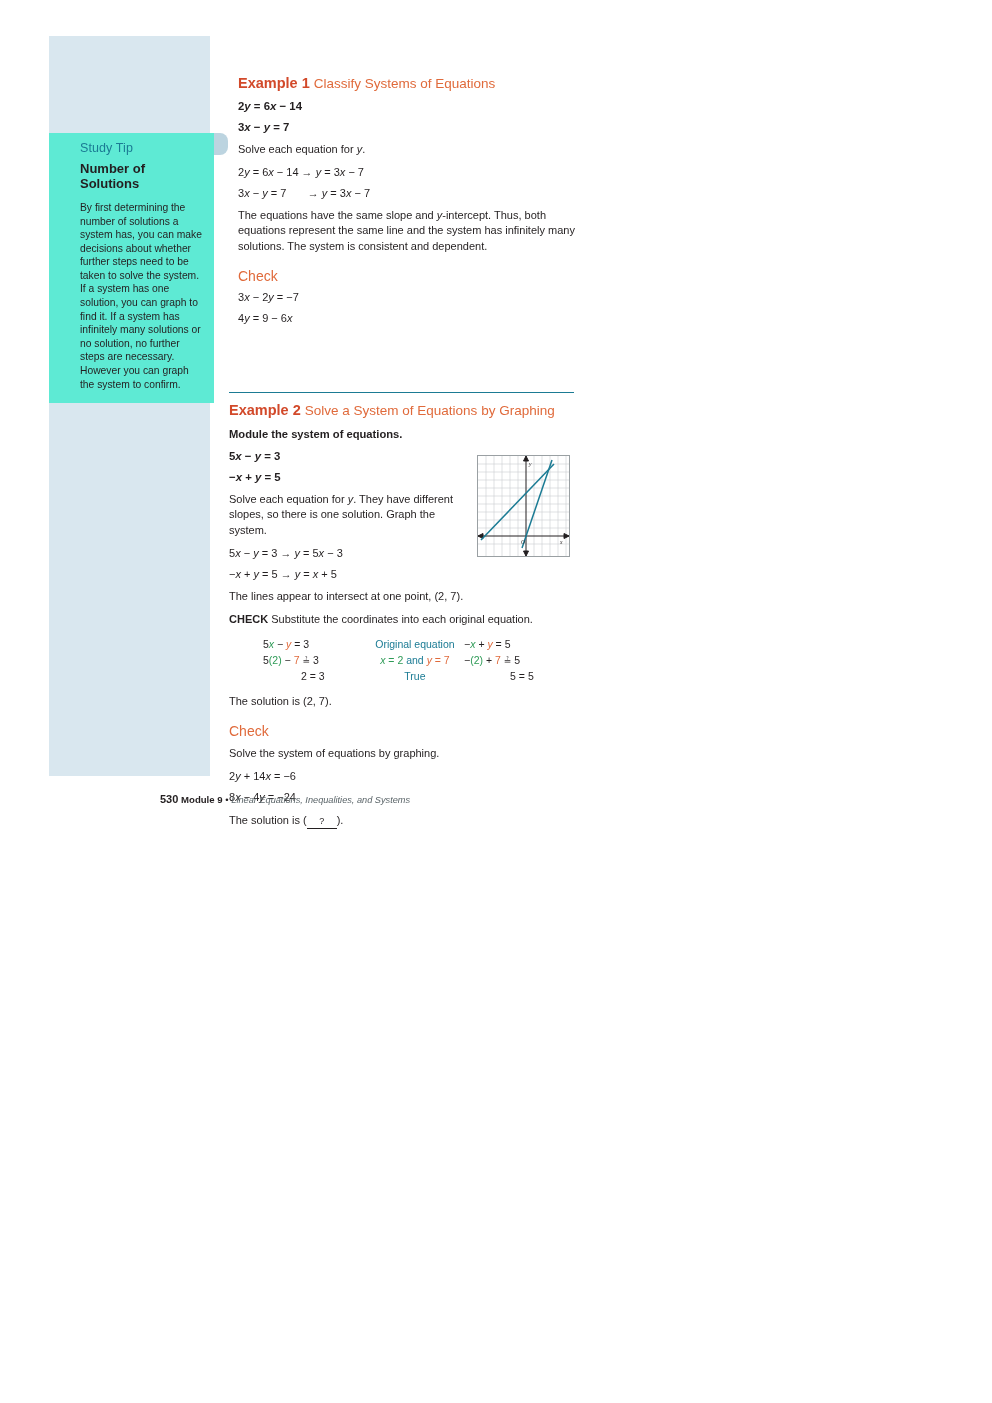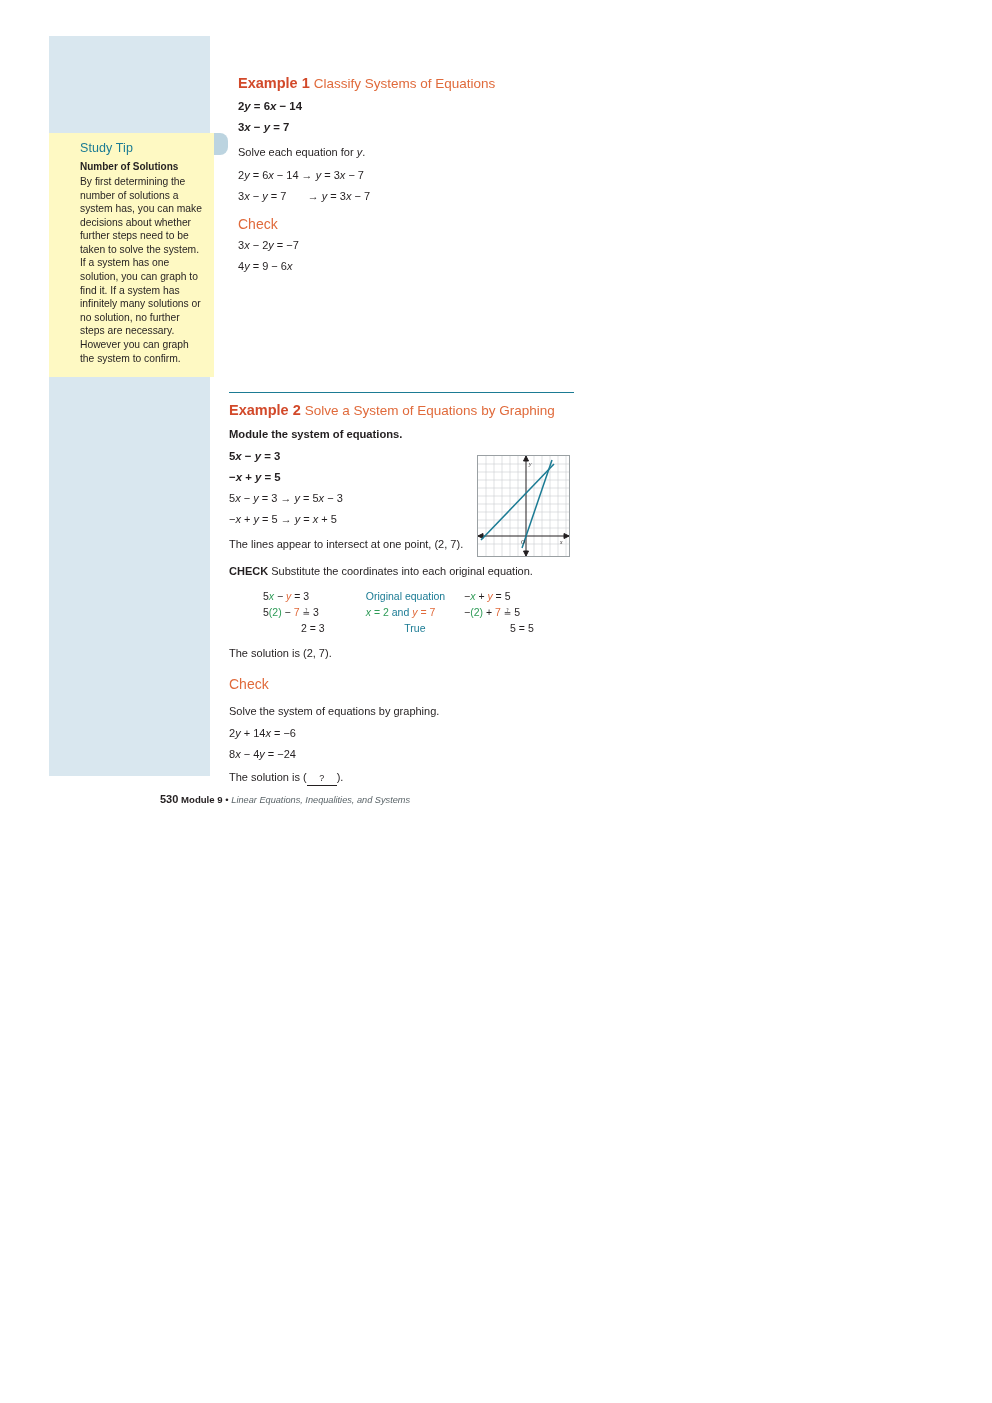--- a/index.html
+++ b/index.html
@@ -29,35 +29,35 @@
     width: 161px;
     height: 740px;
     background: #d9e7ef;
   }
   
   .study-tip {
     position: absolute;
     left: 49px;
     top: 133px;
     width: 165px;
-    background: #fef9c3;
+    background: #5eead4;
     padding: 8px 10px 12px 31px;
     box-sizing: border-box;
   }
   .study-tip .tip-title {
     color: #1b7b94;
     font-size: 12.5px;
     font-weight: normal;
     margin: 0 0 6px 0;
     letter-spacing: .1px;
   }
   .study-tip .tip-sub {
-    font-size: 10px;
+    font-size: 13px;
     font-weight: bold;
-    margin: 0 0 3px 0;
+    margin: 0 0 10px 0;
     color: #231f20;
   }
   .study-tip .tip-body {
     font-size: 10.3px;
     line-height: 1.32;
     margin: 0;
     color: #231f20;
   }
   
   .tip-notch {
@@ -100,21 +100,21 @@
   .bold-line i { font-style: italic; }
   .eq-bold {
     font-size: 11.4px;
     font-weight: bold;
     margin: 0 0 9px 0;
   }
   .eq-bold i, .eqn i { font-style: italic; }
   .para {
     font-size: 11px;
     line-height: 1.42;
-    margin: 12px 0 8px 0;
+    margin: 0 0 8px 0;
   }
   .eqn {
     font-size: 11px;
     margin: 0 0 9px 0;
     white-space: pre;
   }
   .check-head {
     color: #e06a3b;
     font-size: 14px;
     margin: 14px 0 7px 0;
@@ -158,21 +158,21 @@
   .check-table td {
     padding: 2px 0;
     vertical-align: top;
     white-space: nowrap;
   }
   .col1 { width: 112px; text-align: left; padding-left: 34px !important; }
   .col2 { width: 120px; text-align: left; color: #1b7b94; }
   .col3 { width: 110px; text-align: left; }
   .c-green { color: #2e9b57; }
   .c-orange { color: #e06a3b; }
-  .center-c2 { padding-left: 0 !important; }
+  .center-c2 { text-align: center; padding-left: 0 !important; }
 
   .blank {
     display: inline-block;
     width: 30px;
     border-bottom: 1px solid #231f20;
     text-align: center;
     font-size: 9px;
     vertical-align: bottom;
     position: relative;
     height: 11px;
@@ -213,38 +213,40 @@
     </p>
 
 
     <p class="eq-bold">2<i>y</i> = 6<i>x</i> − 14</p>
     <p class="eq-bold">3<i>x</i> − <i>y</i> = 7</p>
 
     <p class="para">Solve each equation for <i>y</i>.</p>
     <p class="eqn">2<i>y</i> = 6<i>x</i> − 14 → <i>y</i> = 3<i>x</i> − 7</p>
     <p class="eqn">3<i>x</i> − <i>y</i> = 7       → <i>y</i> = 3<i>x</i> − 7</p>
 
+    <p class="para">The equations have the same slope and <i>y</i>-intercept. Thus, both equations represent the same line and the system has infinitely many solutions. The system is consistent and dependent.</p>
 
     <p class="check-head">Check</p>
     <p class="eqn">3<i>x</i> − 2<i>y</i> = −7</p>
     <p class="eqn">4<i>y</i> = 9 − 6<i>x</i></p>
   </div>
 
   <div class="rule" style="top:392px;"></div>
 
   <div class="ex2">
     <p class="ex-head">
       <span class="ex-label">Example 2</span>
       <span class="ex-title">Solve a System of Equations by Graphing</span>
     </p>
 
     <p class="bold-line">Module the system of equations.</p>
     <p class="eq-bold">5<i>x</i> − <i>y</i> = 3</p>
     <p class="eq-bold">−<i>x</i> + <i>y</i> = 5</p>
 
+    <p class="para narrow">Solve each equation for <i>y</i>. They have different slopes, so there is one solution. Graph the system.</p>
 
     <p class="eqn">5<i>x</i> − <i>y</i> = 3 → <i>y</i> = 5<i>x</i> − 3</p>
     <p class="eqn">−<i>x</i> + <i>y</i> = 5 → <i>y</i> = <i>x</i> + 5</p>
 
     <p class="para">The lines appear to intersect at one point, (2, 7).</p>
 
     <p class="para"><b>CHECK</b><span> Substitute the coordinates into each original equation.</span></p>
 
     <table class="check-table">
       <tbody>

